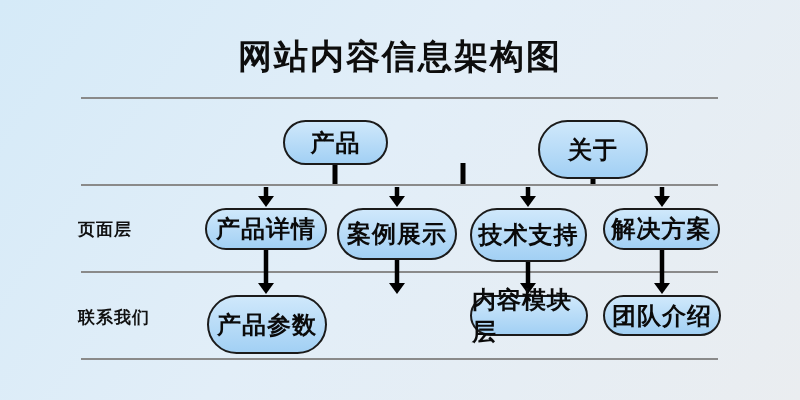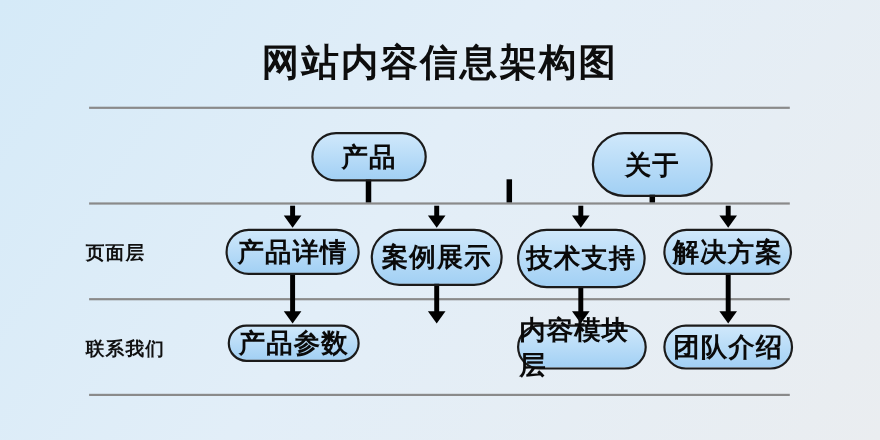--- a/index.html
+++ b/index.html
@@ -103,21 +103,21 @@
     <span>案例展示</span>
   </div>
   <div class="pill" style="left:470px;top:208px;width:117px;height:54px">
     <span>技术支持</span>
   </div>
   <div class="pill" style="left:603px;top:208px;width:117px;height:42px">
     <span>解决方案</span>
   </div>
 
   <div class="lane-label" style="left:78px;top:306px">联系我们</div>
-  <div class="pill" style="left:207px;top:295px;width:120px;height:34px">
+  <div class="pill" style="left:207px;top:295px;width:120px;height:59px">
     <span>产品参数</span>
   </div>
   <div class="pill" style="left:470px;top:295px;width:118px;height:41px">
     <span>内容模块层</span>
   </div>
   <div class="pill" style="left:603px;top:295px;width:118px;height:41px">
     <span>团队介绍</span>
   </div>
 
 </div>

